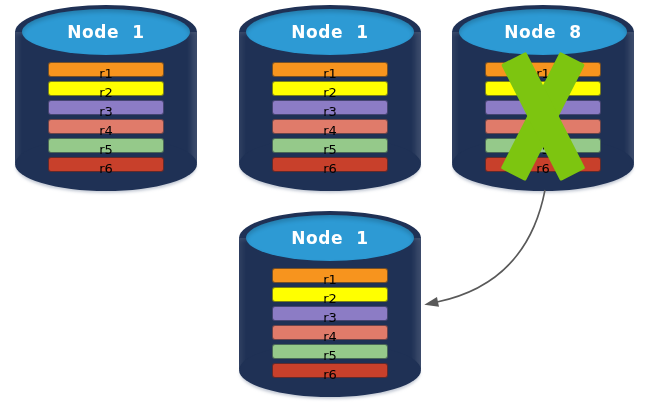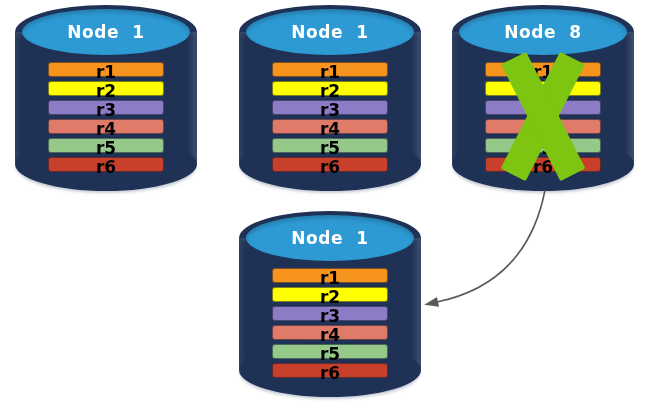--- a/index.html
+++ b/index.html
@@ -11,21 +11,21 @@
   .cyl-rim.bottom{top:132px;box-shadow:0 3px 3px -1px rgba(150,160,180,.55);}
   .cyl-body{position:absolute;left:0;top:27px;width:182px;height:131px;background:#1f3155;
             box-shadow:inset -5px 0 6px rgba(255,255,255,.14), inset 4px 0 5px rgba(255,255,255,.07);}
   .cyl-cap{position:absolute;left:7px;top:4px;width:168px;height:46px;border-radius:50%;
            background:#2d9ad4;box-shadow:inset 0 3px 4px rgba(0,0,0,.18);}
   .node-title{position:absolute;left:0;top:16px;width:182px;text-align:center;color:#ffffff;
               font-size:17px;font-weight:bold;word-spacing:7px;letter-spacing:.5px;line-height:22px;}
   .rows{position:absolute;left:33px;top:57px;width:116px;}
   .row{height:15px;margin-bottom:4px;border-radius:3px;border:1px solid rgba(12,24,46,.55);
        box-sizing:border-box;text-align:center;}
-  .row-label{font-size:17px;font-weight:bold;color:#000;line-height:13px;display:inline-block;}
+  .row-label{font-size:13px;font-weight:normal;color:#000;line-height:13px;display:inline-block;}
   .x-mark{position:absolute;left:0;top:0;}
   .arrow-layer{position:absolute;left:0;top:0;pointer-events:none;}
 </style>
 </head>
 <body>
 
 <div class="canvas">
 
   <div class="node" style="left:15px;top:5px;">
     <div class="cyl-rim top" style="background: rgb(31, 49, 85);"></div>

